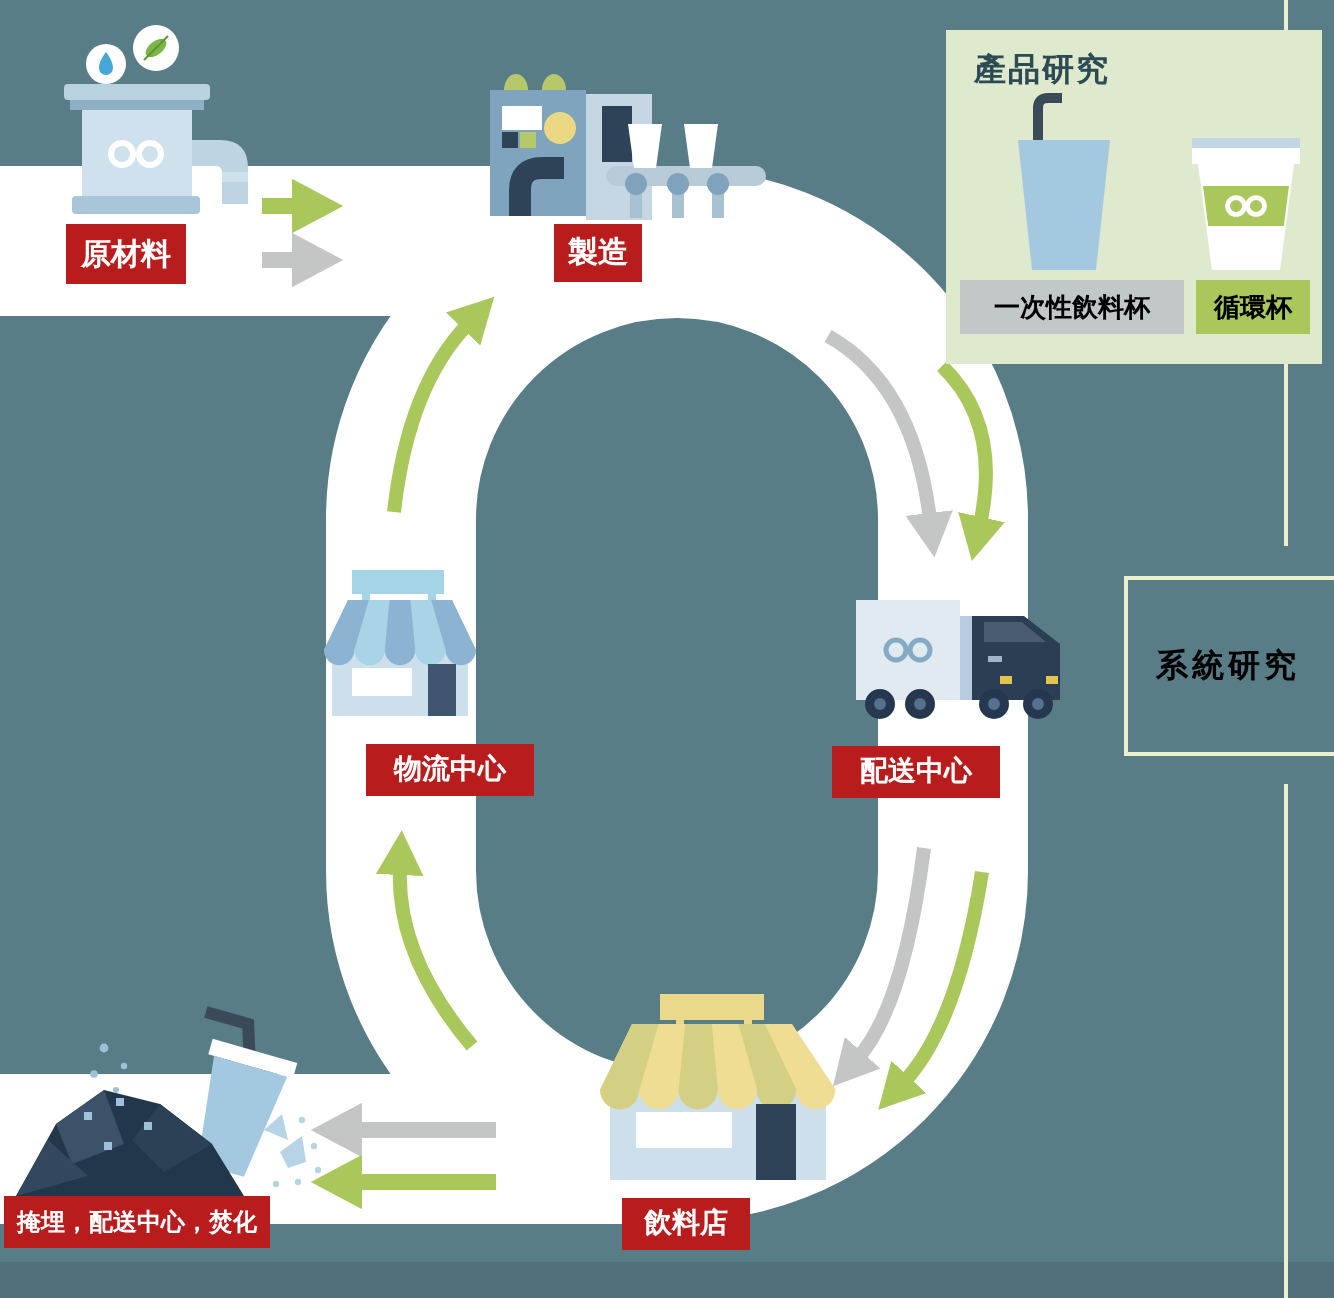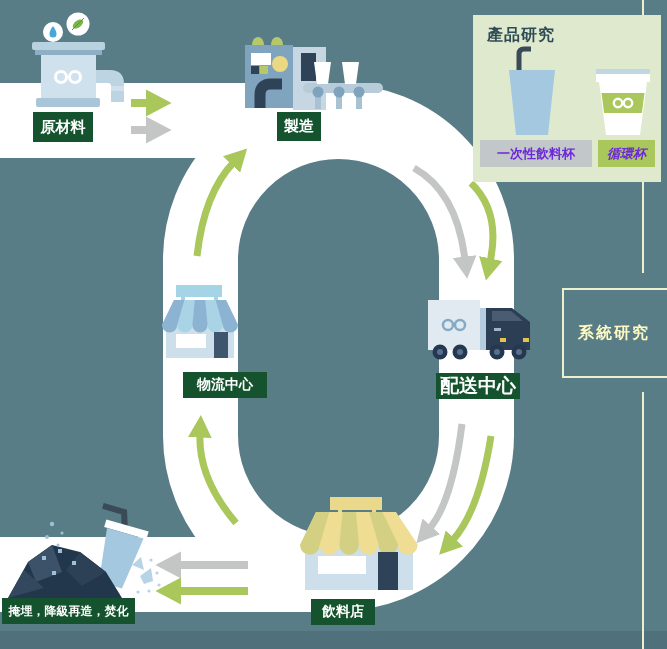--- a/index.html
+++ b/index.html
@@ -1,34 +1,34 @@
 <!DOCTYPE html>
 <html><head>
 <meta charset="utf-8">
 <style>
   html,body{margin:0;padding:0;}
   .stage{position:relative;width:667px;height:649px;background:#587d86;overflow:hidden;
          font-family:"Liberation Sans",sans-serif;}
-  .node-label{position:absolute;background:#14532d;color:#ffffff;font-weight:bold;
+  .node-label{position:absolute;background:#b91c1c;color:#ffffff;font-weight:bold;
               display:flex;align-items:center;justify-content:center;white-space:nowrap;
               z-index:30;}
   .footer-band{position:absolute;left:0;top:631px;width:667px;height:18px;background:#50717b;z-index:1;}
   .v-line{position:absolute;left:642px;width:2px;background:#edf0cf;z-index:2;}
   .sys-box{position:absolute;left:562px;top:288px;width:120px;height:90px;
            border:2px solid #edf0cf;box-sizing:border-box;z-index:3;
            display:flex;align-items:center;justify-content:center;}
-  .sys-box span{color:#fef9c3;font-weight:bold;font-size:16px;letter-spacing:2px;
+  .sys-box span{color:#000000;font-weight:bold;font-size:16px;letter-spacing:2px;
                 padding-right:16px;}
   .legend{position:absolute;left:440px;top:15px;width:188px;height:167px;background:#dfe9cd;z-index:25;margin-left:33px;}
   .legend-title{position:absolute;left:14px;top:10px;font-size:16px;font-weight:bold;
                 color:#2d4b54;letter-spacing:1px;}
   .badge{position:absolute;top:125px;height:27px;display:flex;align-items:center;
-         justify-content:center;font-size:13px;font-weight:bold;color:#6d28d9;white-space:nowrap;}
+         justify-content:center;font-size:13px;font-weight:bold;color:#000000;white-space:nowrap;}
   .badge-gray{left:7px;width:112px;background:#c2c7ca;}
-  .badge-green{left:125px;width:57px;background:#a9c75b;font-style:italic;}
+  .badge-green{left:125px;width:57px;background:#a9c75b;}
   svg{display:block;}
   .base-svg{position:absolute;left:0;top:0;z-index:10;}
   .cup-svg{position:absolute;left:0;top:0;}
 </style>
 </head>
 <body>
 
 <div class="stage">
 
   <div class="footer-band"></div>
@@ -214,18 +214,18 @@
           <circle cx="155" cy="88" r="4.2"></circle>
         </g>
       </g>
     </svg>
     <div class="badge badge-gray">一次性飲料杯</div>
     <div class="badge badge-green">循環杯</div>
   </div>
 
   <div class="node-label" style="left:33px;top:112px;width:60px;height:30px;font-size:15px;">原材料</div>
   <div class="node-label" style="left:277px;top:112px;width:44px;height:29px;font-size:15px;">製造</div>
-  <div class="node-label" style="left:436px;top:373px;width:84px;height:26px;font-size:19px;">配送中心</div>
+  <div class="node-label" style="left:416px;top:373px;width:84px;height:26px;font-size:14px;">配送中心</div>
   <div class="node-label" style="left:311px;top:599px;width:64px;height:26px;font-size:14px;">飲料店</div>
   <div class="node-label" style="left:158px;top:372px;width:84px;height:26px;font-size:14px;margin-left:25px;">物流中心</div>
-  <div class="node-label" style="left:2px;top:598px;width:133px;height:26px;font-size:12px;">掩埋，降級再造，焚化</div>
+  <div class="node-label" style="left:2px;top:598px;width:133px;height:26px;font-size:12px;">掩埋，配送中心，焚化</div>
 
 </div>
 
 </body></html>

